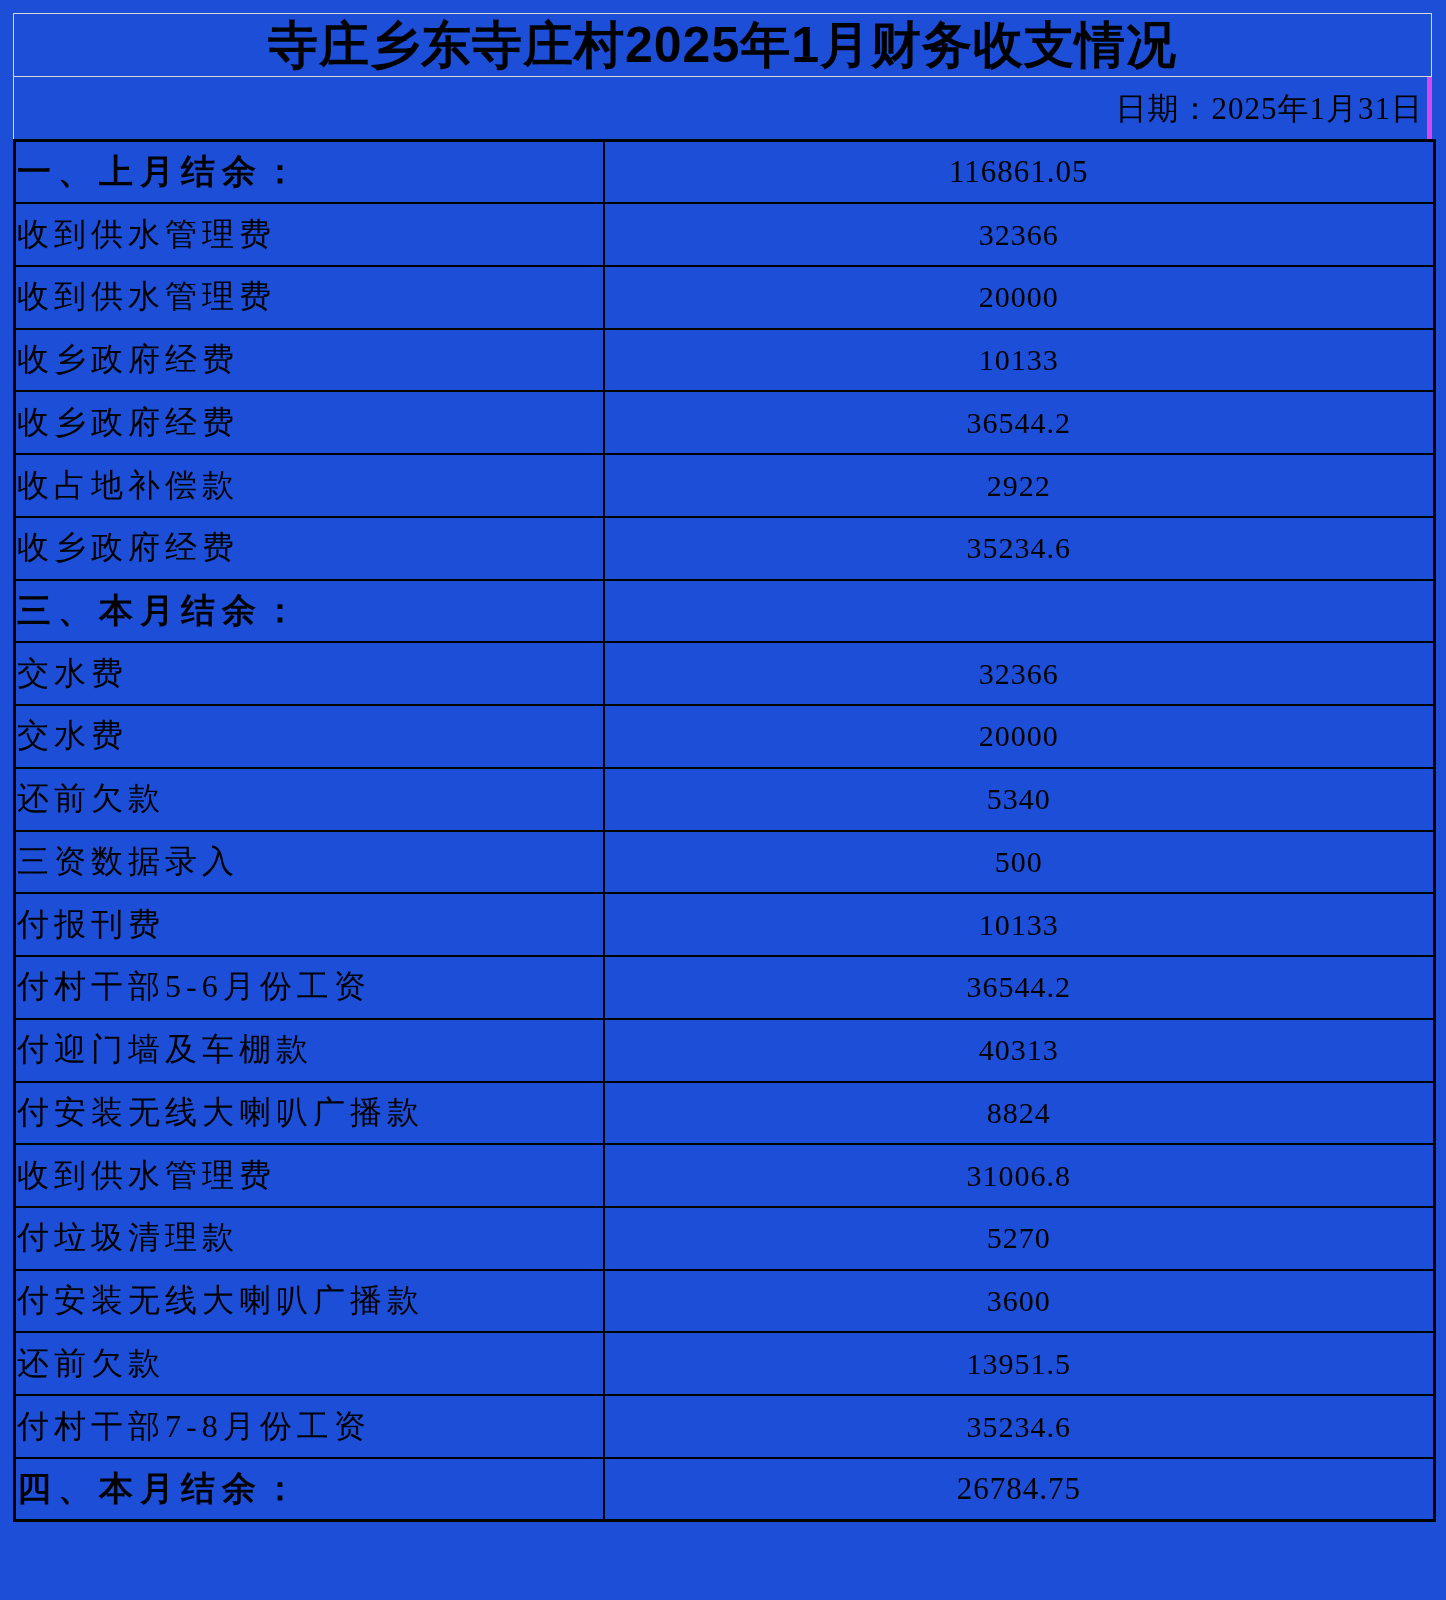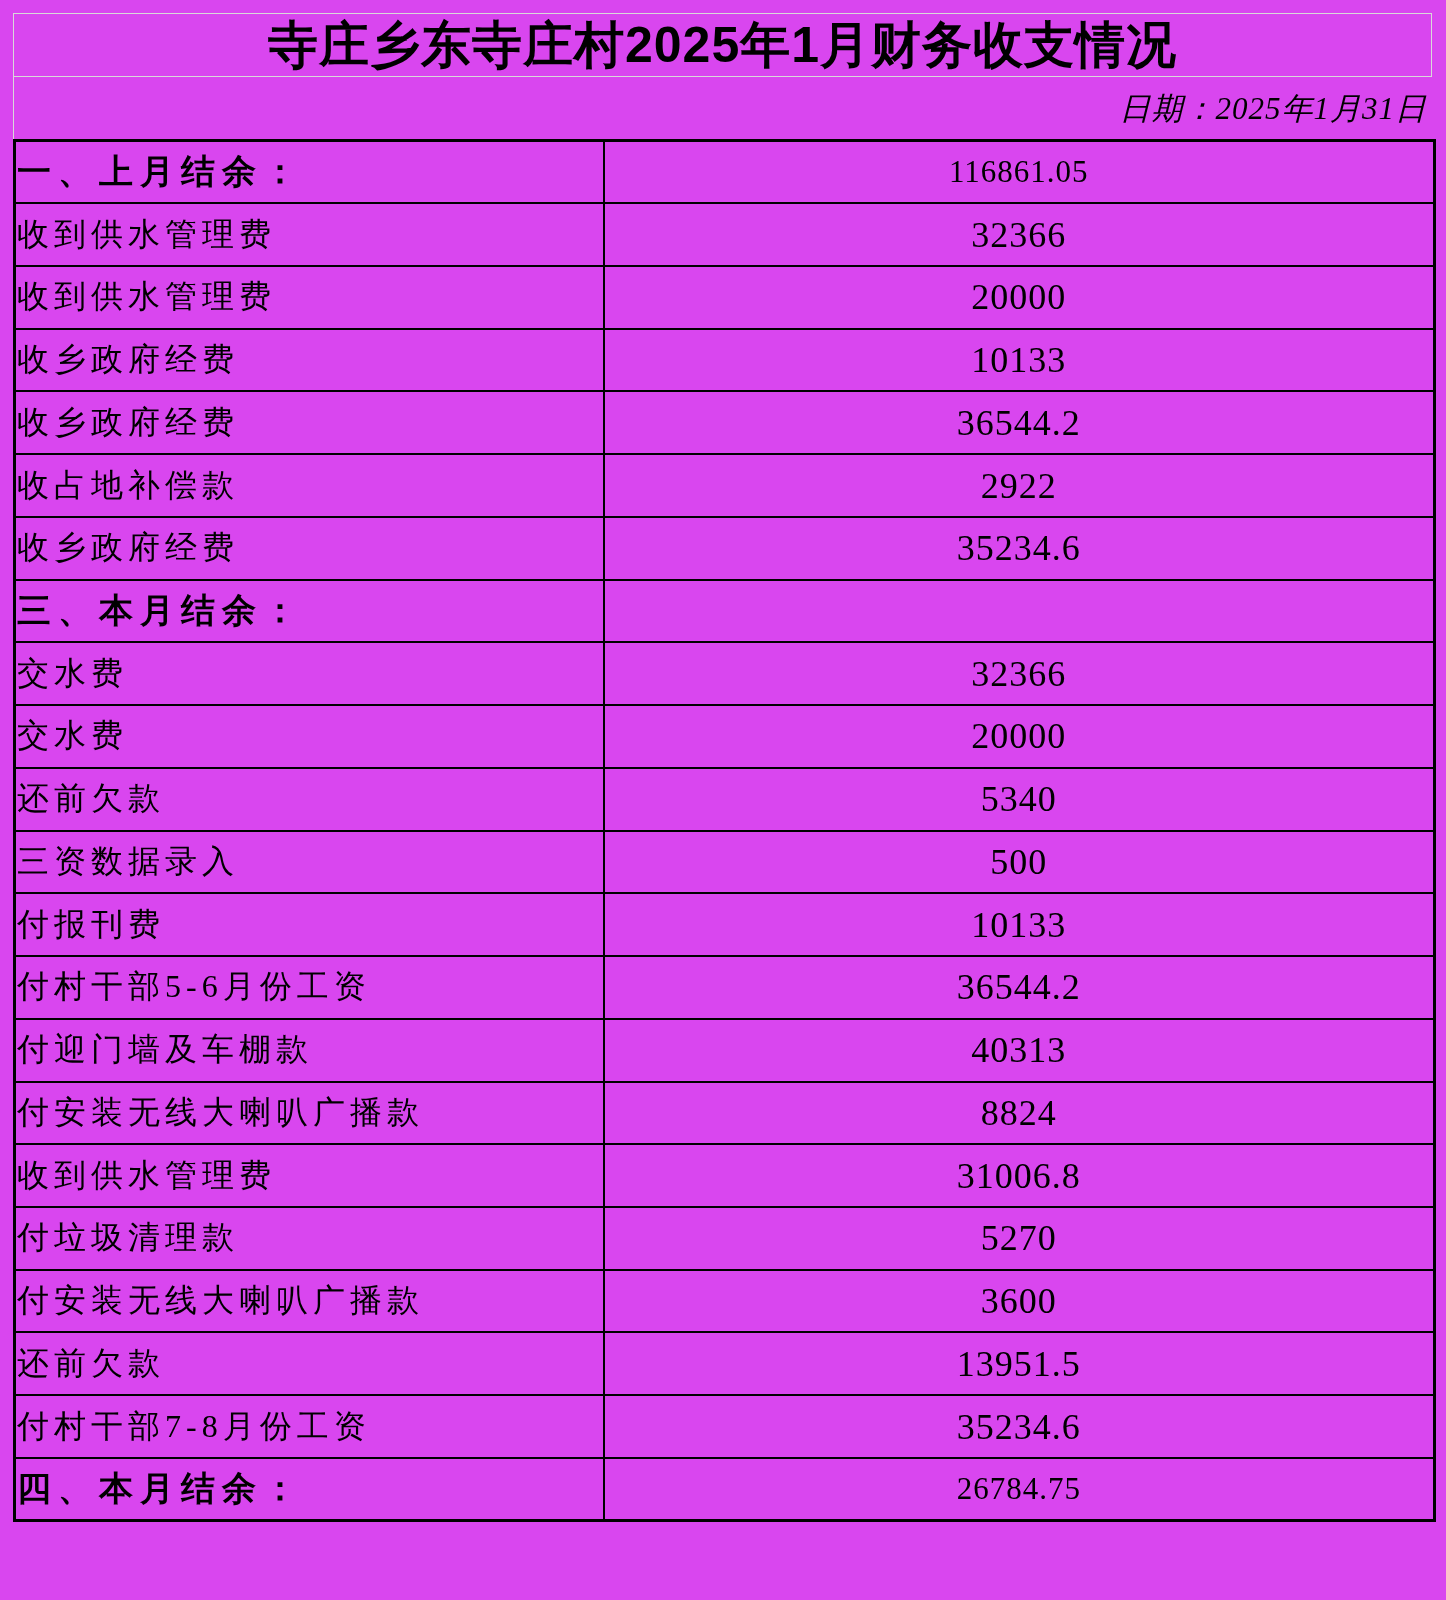--- a/index.html
+++ b/index.html
@@ -9,21 +9,21 @@
     width: 1446px;
     height: 1600px;
     font-family: "Liberation Serif", "DejaVu Serif", serif;
     color: #000000;
     -webkit-font-smoothing: antialiased;
   }
   .page {
     position: relative;
     width: 1446px;
     height: 1600px;
-    background: #d946ef;
+    background: #1d4ed8;
     overflow: hidden;
   }
   
   .header-area {
     position: absolute;
     left: 13px;
     top: 13px;
     width: 1419px;
   }
   .title-row {
@@ -42,26 +42,25 @@
     font-weight: 900;
     font-size: 50px;
     letter-spacing: 1px;
     white-space: nowrap;
     line-height: 1;
   }
   .date-row {
     box-sizing: border-box;
     height: 62px;
     border-left: 1px solid #d9d9d9;
-    border-right: 1px solid #d946ef;
+    border-right: 5px solid #d946ef;
     display: flex;
     align-items: center;
     justify-content: flex-end;
     padding-right: 4px;
-    font-style: italic;
   }
   .date-text {
     font-size: 31px;
     letter-spacing: 1px;
     white-space: nowrap;
     line-height: 1;
   }
   
   table.ledger {
     position: absolute;
@@ -87,21 +86,21 @@
     font-size: 32px;
     letter-spacing: 5px;
   }
   tr.section td.label-cell {
     font-weight: bold;
     font-size: 34px;
     letter-spacing: 7px;
   }
   td.value-cell {
     text-align: center;
-    font-size: 36px;
+    font-size: 30px;
     letter-spacing: 1px;
   }
   td.value-cell.bold-val {
     font-weight: normal;
     font-size: 31px;
   }
 </style>
 </head>
 <body>
 

